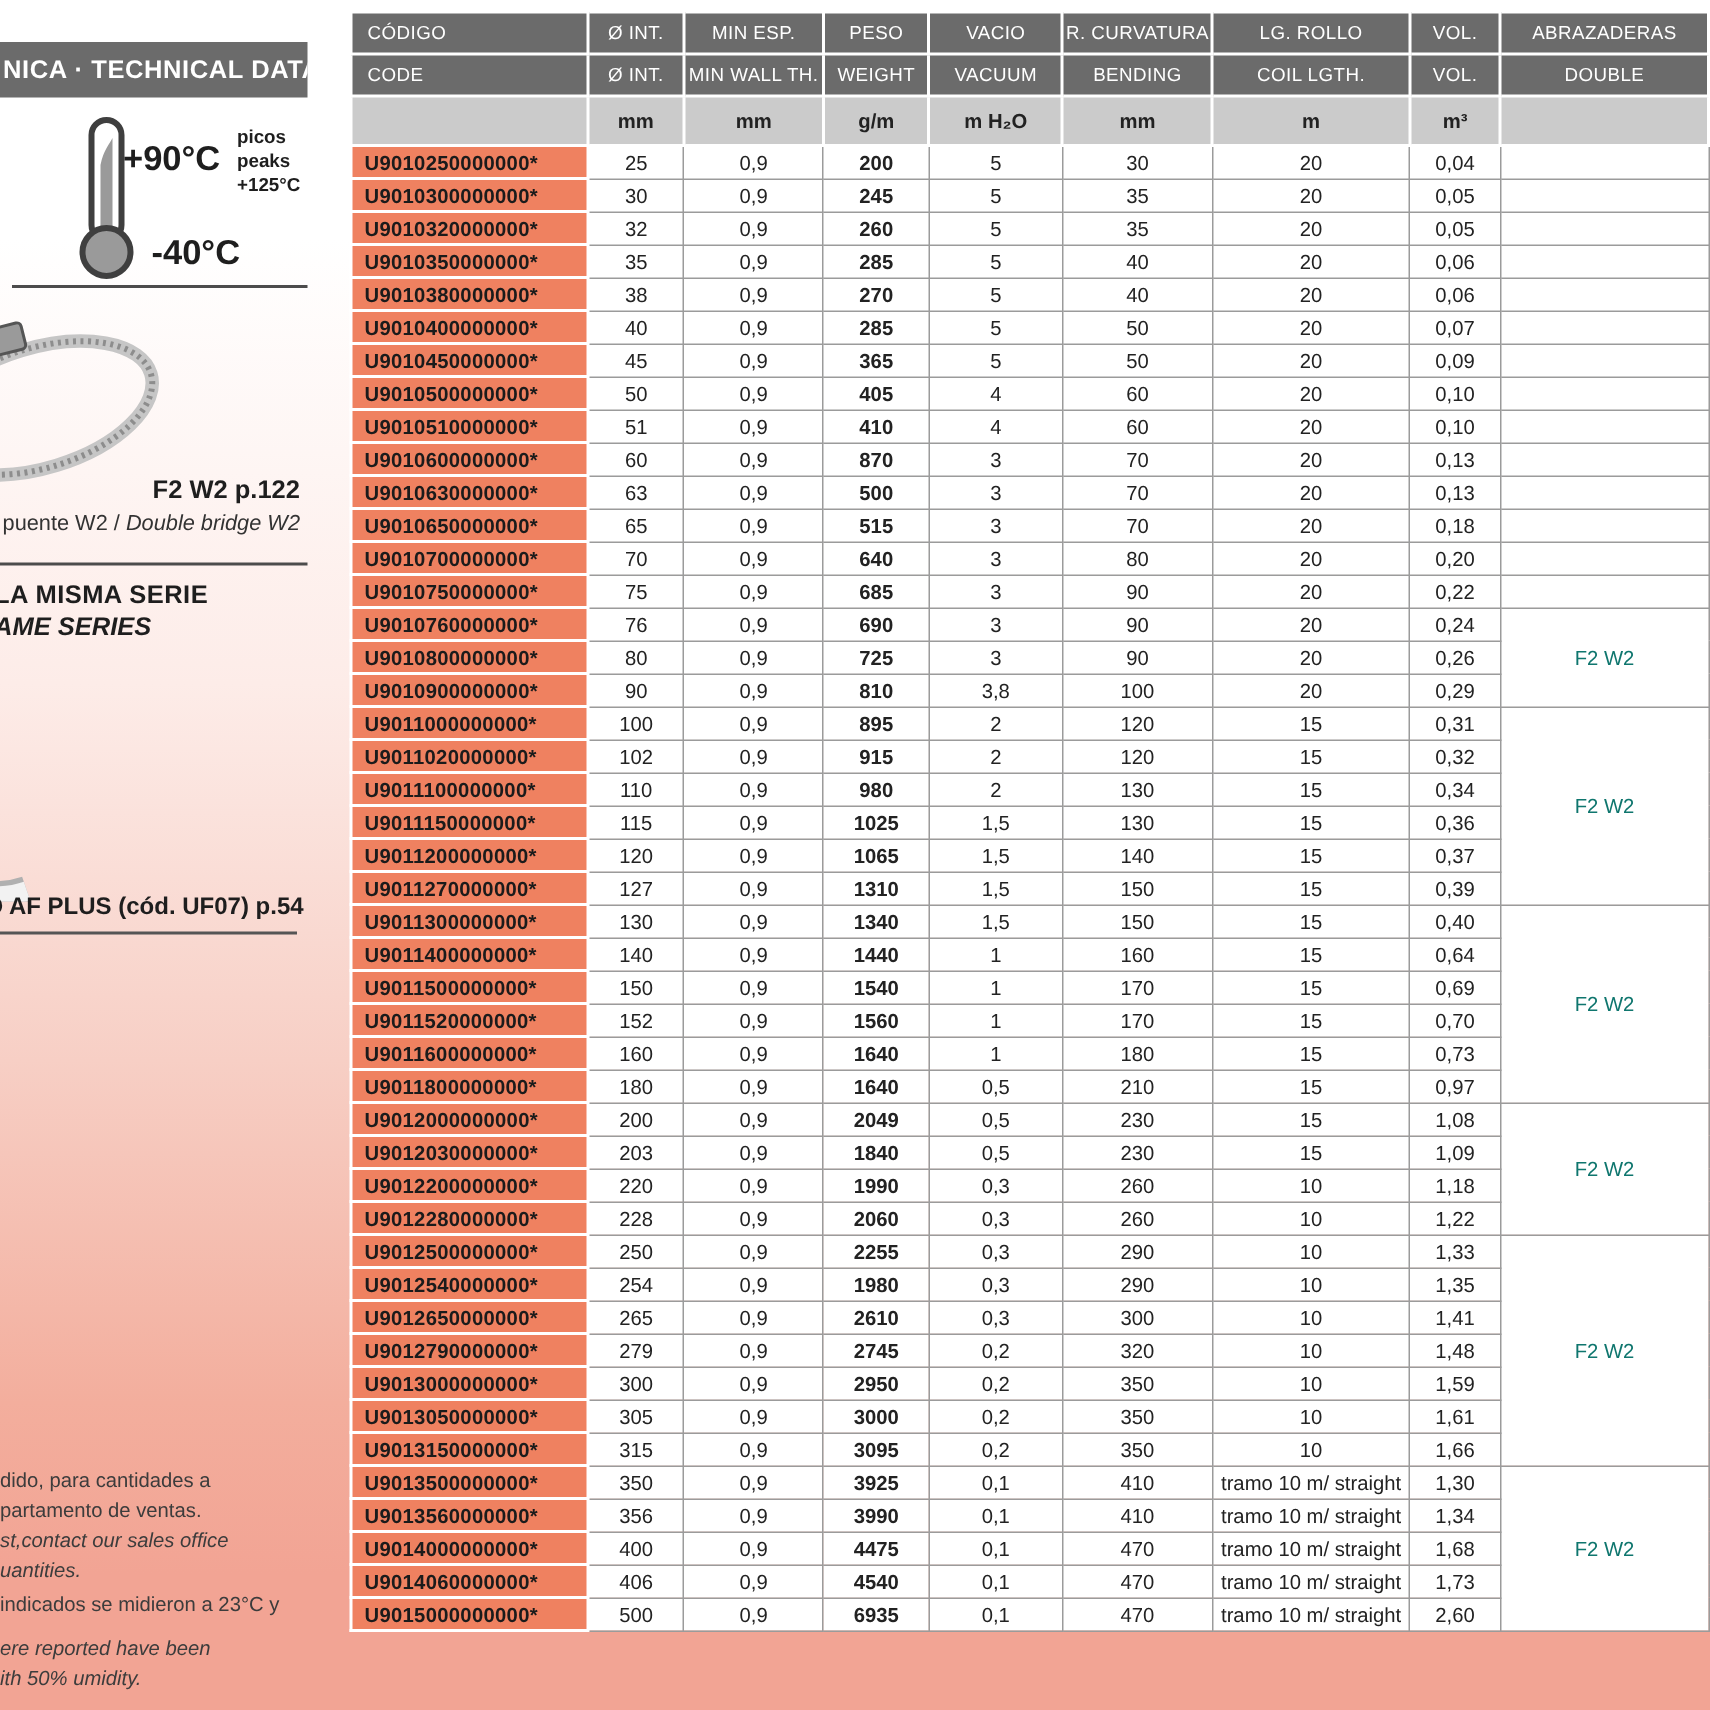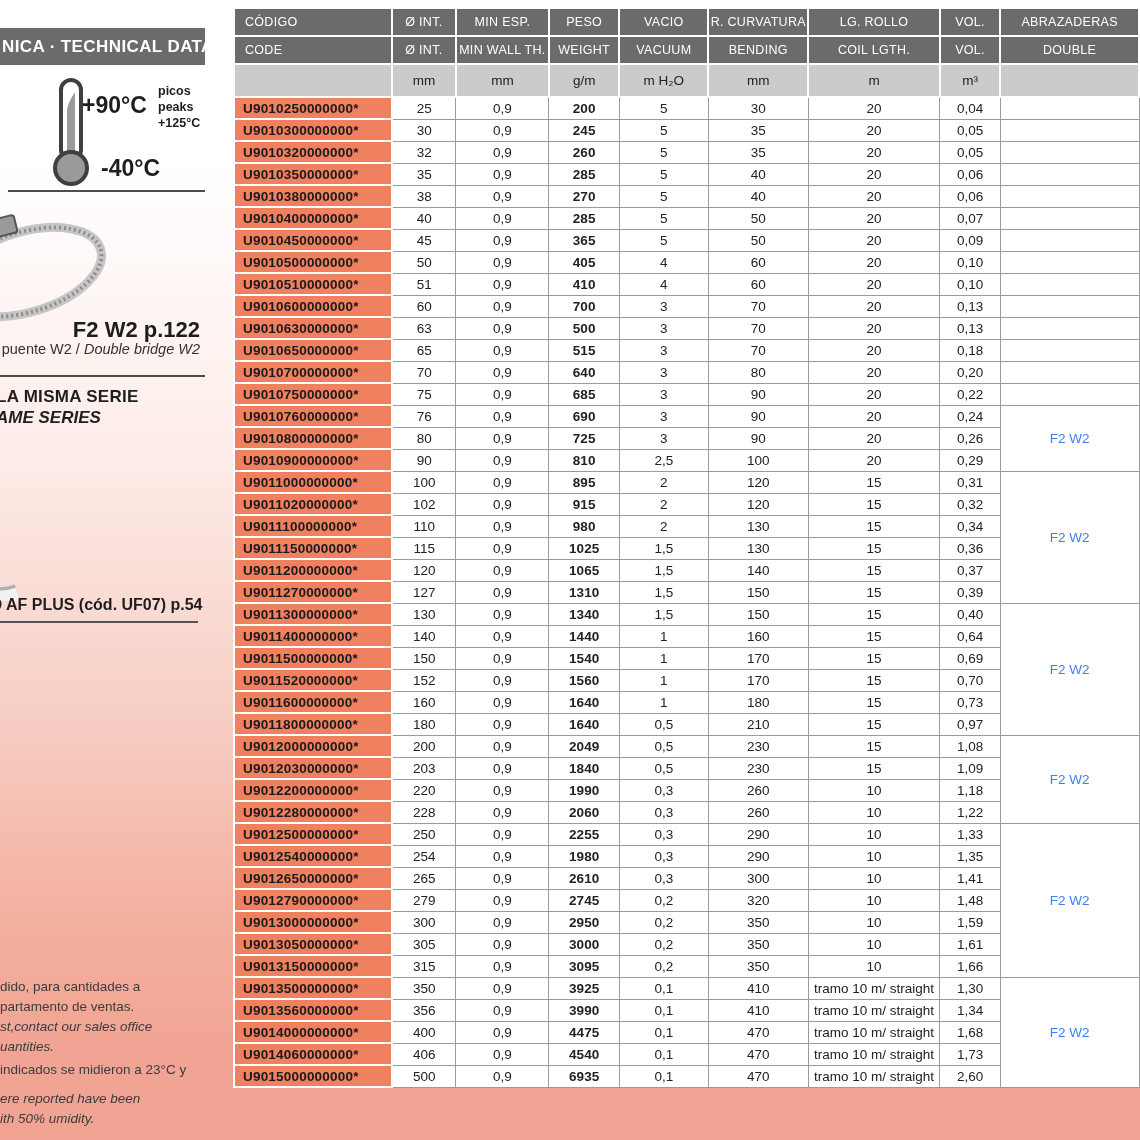--- a/index.html
+++ b/index.html
@@ -12,44 +12,44 @@
   .banner{position:absolute;top:28px;left:0;width:205px;height:37px;background:var(--hdr);
     color:#fff;font-weight:bold;font-size:17px;line-height:37px;letter-spacing:.4px;
     white-space:nowrap;overflow:hidden;padding-left:2px;box-sizing:border-box;}
   .thermo{position:absolute;left:38px;top:76px;}
   .tmax{position:absolute;left:82px;top:92px;font-size:23px;font-weight:bold;color:#1e1e1e;white-space:nowrap;}
   .peaks{position:absolute;left:158px;top:83px;font-size:12.5px;font-weight:bold;line-height:16px;color:#1e1e1e;}
   .tmin{position:absolute;left:101px;top:155px;font-size:23px;font-weight:bold;color:#1e1e1e;white-space:nowrap;}
   .divider{position:absolute;height:2px;background:#4c4c4c;}
   .d1{left:8px;top:190px;width:197px;}
   .clampimg{position:absolute;left:-46px;top:206px;}
-  .refbold{position:absolute;top:317px;left:0;width:200px;text-align:right;font-weight:bold;font-size:22px;color:#1e1e1e;white-space:nowrap;}
+  .refbold{position:absolute;top:317px;left:0;width:200px;text-align:right;font-weight:bold;font-size:17px;color:#1e1e1e;white-space:nowrap;}
   .refline{position:absolute;top:341px;left:-40px;width:240px;text-align:right;font-size:14.5px;color:#333;white-space:nowrap;}
   .refline .it{font-style:italic;}
   .d2{left:-5px;top:375px;width:210px;}
   .series1{position:absolute;top:387px;left:-4px;font-size:17px;font-weight:bold;letter-spacing:.3px;white-space:nowrap;color:#1e1e1e;}
   .series2{position:absolute;top:408px;left:-4px;font-size:17px;font-weight:bold;font-style:italic;white-space:nowrap;color:#1e1e1e;}
   .hoseimg{position:absolute;left:-62px;top:466px;}
   .related{position:absolute;top:596px;left:-45px;width:245px;text-align:right;font-weight:bold;font-size:16px;color:#1e1e1e;white-space:nowrap;}
   .d3{left:-5px;top:621px;width:203px;background:#555;}
   .notes{position:absolute;top:977px;left:0;font-size:13.5px;line-height:20px;color:#3c3c3c;width:235px;}
   .note{white-space:nowrap;}
   .note.it{font-style:italic;}
   
   table{border-collapse:collapse;position:absolute;left:233px;top:7px;table-layout:fixed;}
   th,td{box-sizing:border-box;padding:0;}
   th.h{background:var(--hdr);color:#fff;font-size:12.5px;font-weight:normal;height:28px;
     border:2px solid #fff;text-align:center;letter-spacing:.3px;}
   th.h.first{text-align:left;padding-left:10px;}
-  td.unit{background:var(--units);font-weight:normal;font-size:13.5px;height:33px;border:2px solid #fff;text-align:center;color:#222;}
+  td.unit{background:var(--units);font-weight:bold;font-size:13.5px;height:33px;border:2px solid #fff;text-align:center;color:#222;}
   tbody td{background:#fff;border:1px solid var(--bgray);height:22px;font-size:13.5px;text-align:center;color:#222;}
   td.code{background:var(--code);font-weight:bold;text-align:left;padding-left:8px;
     border:2px solid #fff;font-size:13.5px;color:#1b1b1b;letter-spacing:.2px;}
   td.peso{font-weight:bold;}
-  td.clamp{font-size:13.5px;color:#3b82f6;}
+  td.clamp{font-size:13.5px;color:#0f766e;}
 </style>
 </head>
 <body>
 
 <div class="page" style="--hdr: #6b6b6b; --units: #cbcbcb; --code: #ef8160; --salmon: #f2a494; --bgray: #9b9b9b;">
 
   <div class="banner">NICA · TECHNICAL DATA</div>
 
   <svg class="thermo" width="66" height="112" viewBox="0 0 66 112">
     <rect x="23" y="4" width="20" height="80" rx="10" fill="#ffffff" stroke="#3f3f3f" stroke-width="4"></rect>
@@ -244,21 +244,21 @@
           <td>4</td>
           <td>60</td>
           <td>20</td>
           <td>0,10</td>
           <td class="clamp"></td>
         </tr>
         <tr>
           <td class="code">U9010600000000*</td>
           <td>60</td>
           <td>0,9</td>
-          <td class="peso">700</td>
+          <td class="peso">870</td>
           <td>3</td>
           <td>70</td>
           <td>20</td>
           <td>0,13</td>
           <td class="clamp"></td>
         </tr>
         <tr>
           <td class="code">U9010630000000*</td>
           <td>63</td>
           <td>0,9</td>
@@ -321,21 +321,21 @@
           <td>3</td>
           <td>90</td>
           <td>20</td>
           <td>0,26</td>
         </tr>
         <tr>
           <td class="code">U9010900000000*</td>
           <td>90</td>
           <td>0,9</td>
           <td class="peso">810</td>
-          <td>2,5</td>
+          <td>3,8</td>
           <td>100</td>
           <td>20</td>
           <td>0,29</td>
         </tr>
         <tr>
           <td class="code">U9011000000000*</td>
           <td>100</td>
           <td>0,9</td>
           <td class="peso">895</td>
           <td>2</td>

